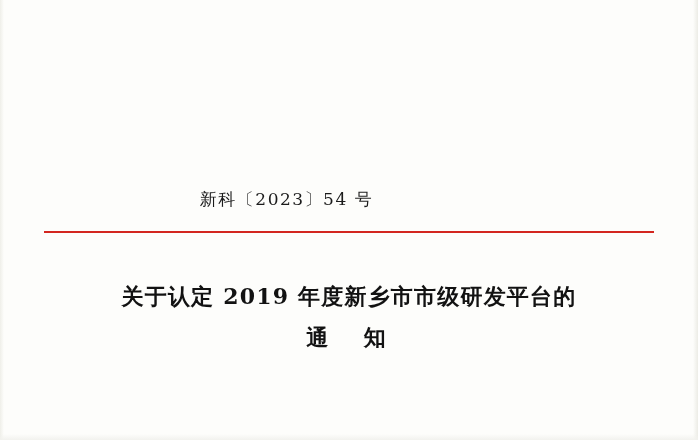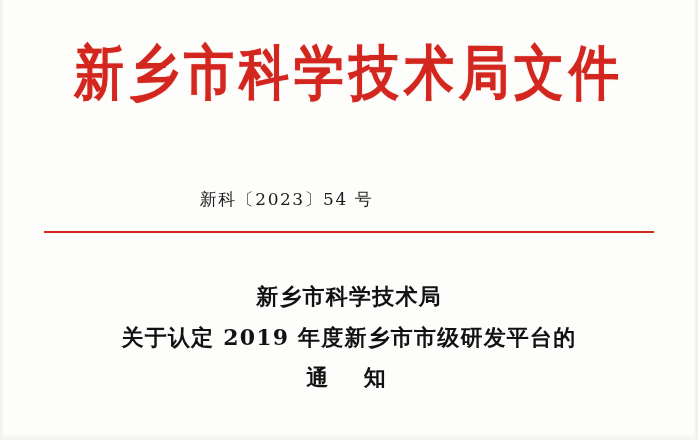--- a/index.html
+++ b/index.html
@@ -115,27 +115,23 @@
 </style>
 </head>
 <body>
 
 <div class="page">
 
   <div class="scan-edge-left"></div>
   <div class="scan-edge-right"></div>
   <div class="scan-edge-bottom"></div>
 
-  <div class="masthead">
-    <div class="masthead-title">新乡市科学技术局文件</div>
-  </div>
 
   <div class="doc-number">新科〔2023〕54 号</div>
 
   <div class="red-rule"></div>
 
   <div class="title-block">
-    <div class="title-line l1">新乡市科学技术局</div>
     <div class="title-line l2">关于认定 2019 年度新乡市市级研发平台的</div>
     <div class="title-line l3">通    知</div>
   </div>
 
 </div>
 
 </body></html>

